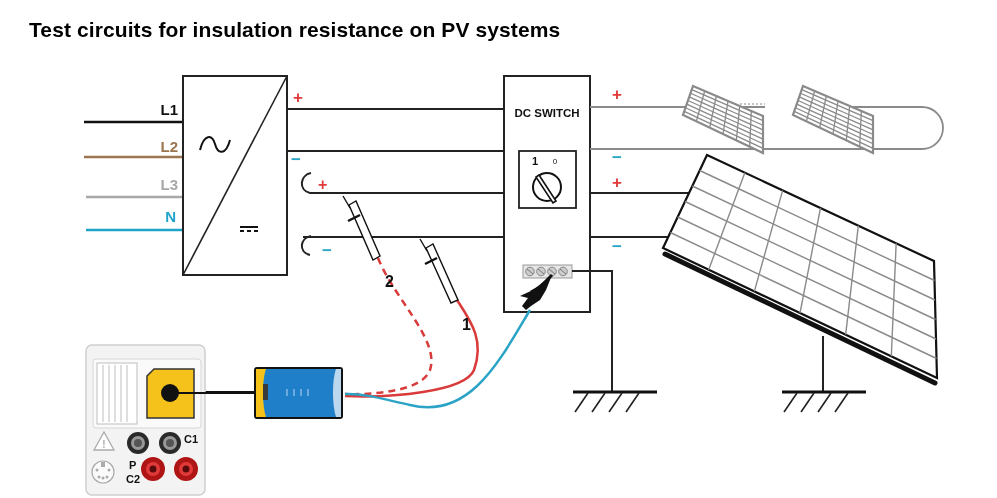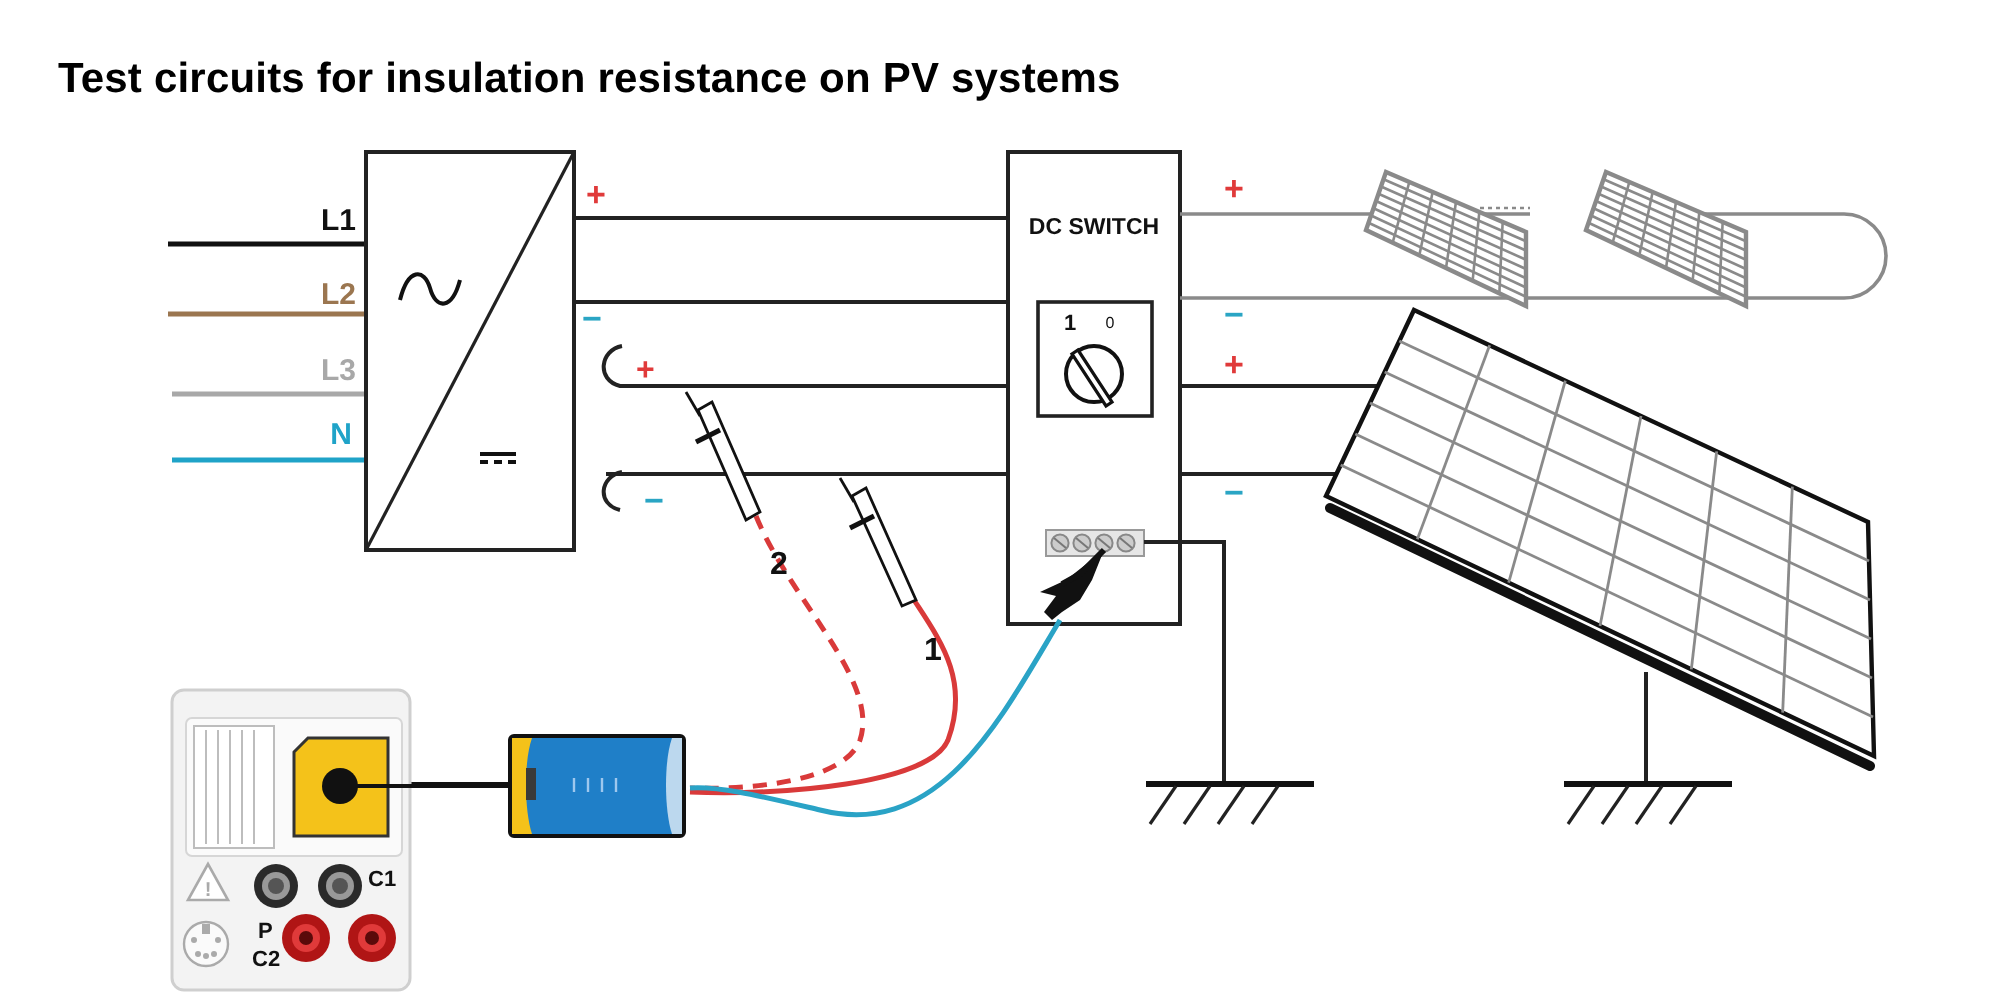--- a/index.html
+++ b/index.html
@@ -1,17 +1,17 @@
 <!DOCTYPE html>
 <html><head>
 <meta charset="utf-8">
 <style>
   html, body { margin:0; padding:0; background:#ffffff; }
   body { width:997px; height:498px; position:relative; overflow:hidden; font-family:"Liberation Sans", sans-serif; }
-  #title { position:absolute; left:29px; top:18px; font-size:21px; font-weight:bold; color:#000; letter-spacing:0.1px; font-family:"Liberation Sans", sans-serif;margin-top:10px; }
+  #title { position:absolute; left:29px; top:18px; font-size:21px; font-weight:bold; color:#000; letter-spacing:0.1px; font-family:"Liberation Sans", sans-serif; }
   svg { position:absolute; left:0; top:0; }
   .lbl { font-family:"Liberation Sans", sans-serif; font-weight:bold; }
 </style>
 </head>
 <body>
 
 <div id="title">Test circuits for insulation resistance on PV systems</div>
 
 <svg width="997" height="498" viewBox="0 0 997 498">
 

